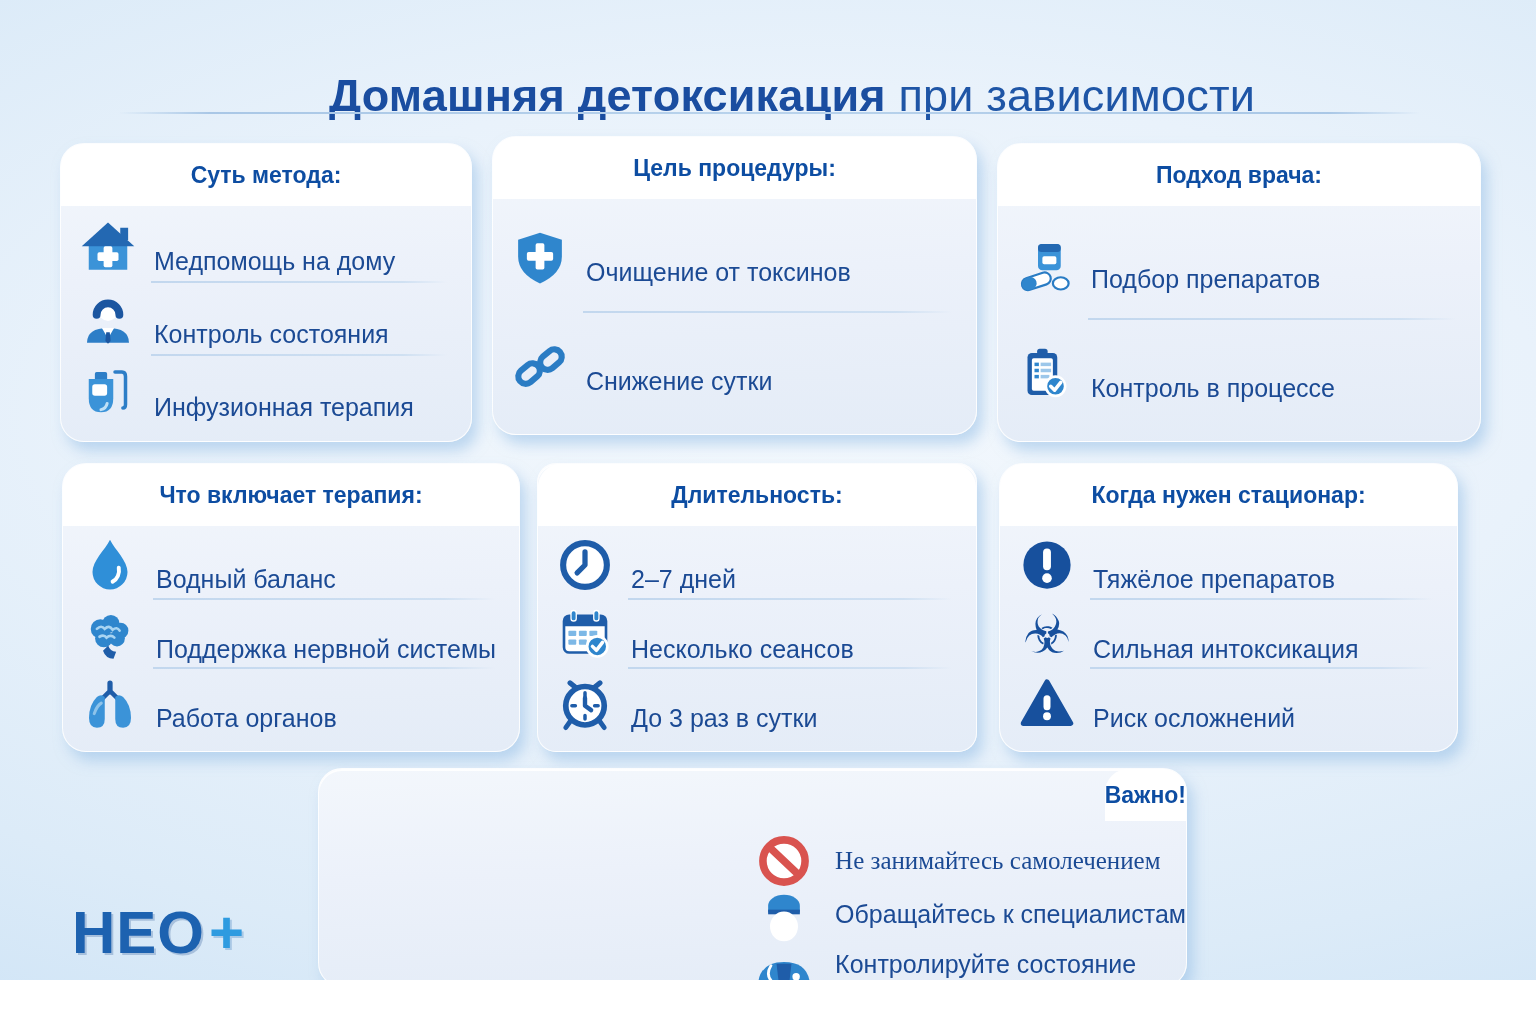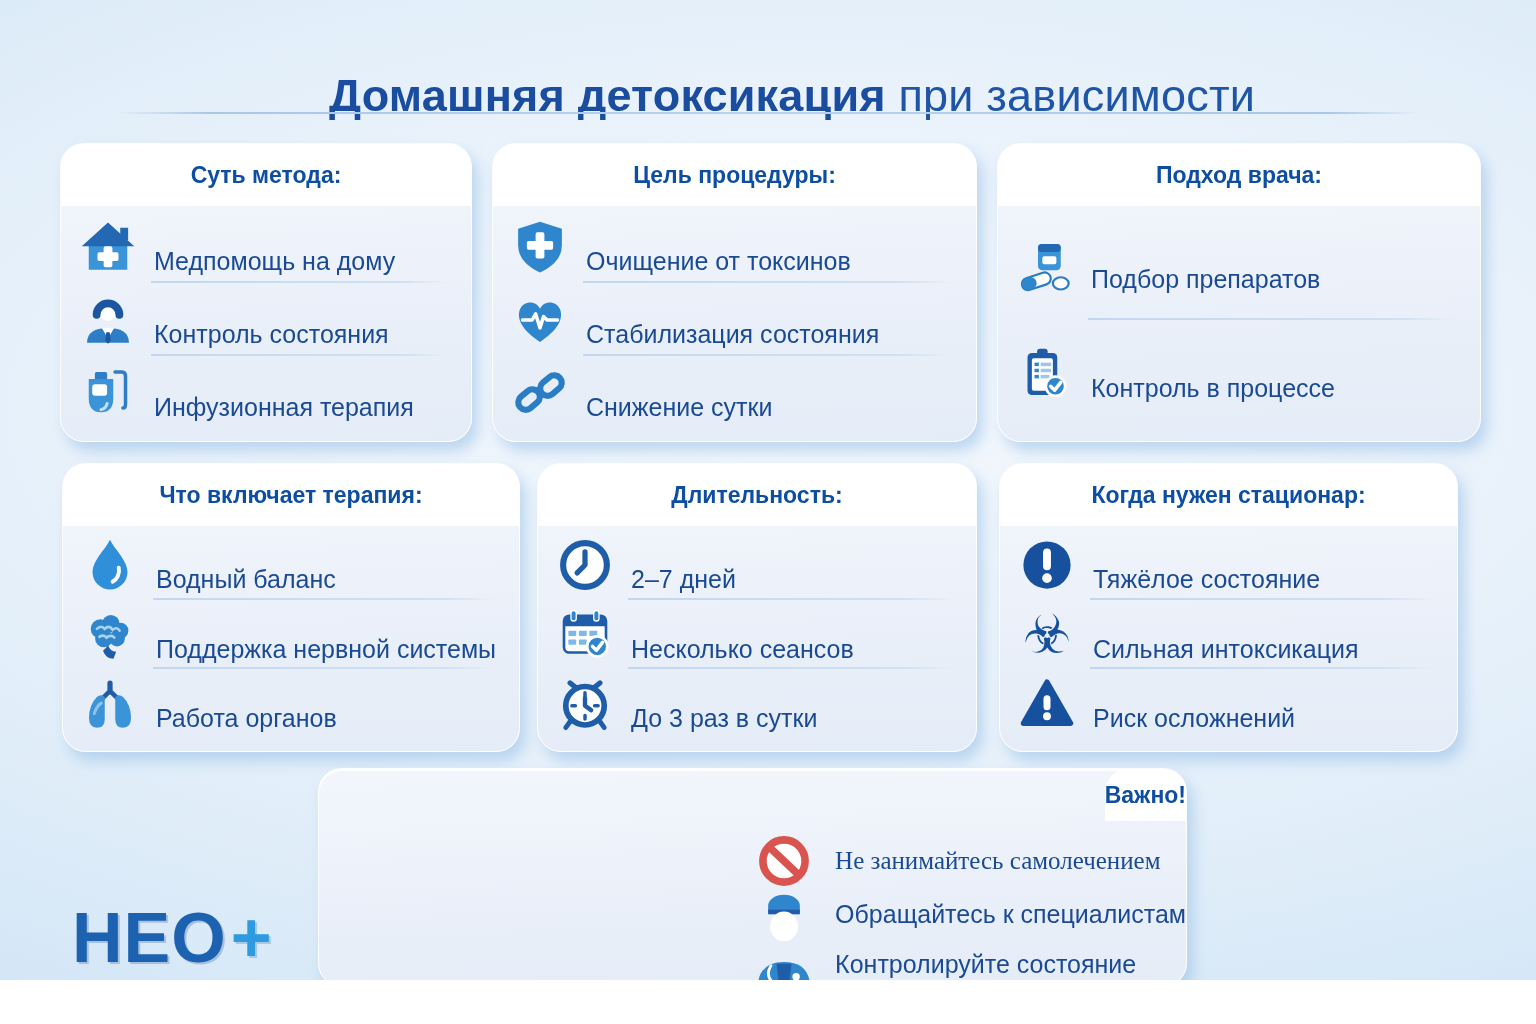--- a/index.html
+++ b/index.html
@@ -60,21 +60,21 @@
   .imp-content{
     display:grid;grid-template-columns:62px auto;
     column-gap:18px;row-gap:2px;align-items:center;
     margin:12px 0 0 176px;
   }
   .imp-icon{width:58px;display:flex;align-items:center;justify-content:center;}
   .imp-doctor{grid-row:span 2;align-self:center;}
   .imp-row-label{font-size:25px;color:#1b4a94;white-space:nowrap;min-height:45px;display:flex;align-items:center;}
   .imp-row-first{min-height:56px;font-family:Liberation Serif, serif;}
   
-  .logo{position:absolute;left:72px;top:900px;font-weight:bold;font-size:70px;line-height:1.1;letter-spacing:1px;}
+  .logo{position:absolute;left:72px;top:900px;font-weight:bold;font-size:60px;line-height:1.1;letter-spacing:1px;}
   .logo-text{color:#1d62b0;text-shadow:2px 2px 0 rgba(23,70,140,.25);}
   .logo-plus{color:#2e9be0;margin-left:4px;text-shadow:2px 2px 0 rgba(23,100,170,.25);}
 </style>
 </head>
 <body>
 
 <div class="page">
 
   <h1 class="title"><span class="t-bold">Домашняя детоксикация</span><span class="t-reg"> при зависимости</span></h1>
   <div class="title-divider"></div>
@@ -114,41 +114,32 @@
             <path d="M10 16 h28 v22 q0 16 -14 16 q-14 0 -14 -16 Z" fill="#3b93d8"></path>
             <rect x="14" y="22" width="17" height="13" rx="3" fill="#ffffff"></rect>
             <path d="M31 44 a9 9 0 0 1 -7 7" stroke="#bfe0f6" stroke-width="3.5" fill="none" stroke-linecap="round"></path>
           </svg>
         </span>
         <span class="item-label">Инфузионная терапия</span>
       </div>
     </div>
   </section>
 
-  <section class="card" style="left:492px;top:143px;width:483px;height:297px;">
+  <section class="card" style="left:492px;top:136px;width:483px;height:297px;">
     <div class="card-header">Цель процедуры:</div>
     <div class="card-body">
       <div class="item">
         <span class="item-icon">
           <svg viewBox="0 0 64 64" width="56" height="56">
             <path d="M32 3 L57 11 V30 Q57 50 32 61 Q7 50 7 30 V11 Z" fill="#2f86cd"></path>
             <rect x="27" y="15" width="10" height="30" rx="2" fill="#ffffff"></rect>
             <rect x="17" y="25" width="30" height="10" rx="2" fill="#ffffff"></rect>
           </svg>
         </span>
         <span class="item-label">Очищение от токсинов</span>
-      </div>
-      <div class="item">
-        <span class="item-icon">
-          <svg viewBox="0 0 64 64" width="56" height="56">
-            <path d="M32 57 C12 44 5 31 9 20 C13 10 27 9 32 19 C37 9 51 10 55 20 C59 31 52 44 32 57 Z" fill="#2f86cd"></path>
-            <polyline points="12,32 23,32 27,25 32,41 36,28 40,32 52,32" fill="none" stroke="#ffffff" stroke-width="4" stroke-linejoin="round" stroke-linecap="round"></polyline>
-          </svg>
-        </span>
-        <span class="item-label">Стабилизация состояния</span>
       </div>
       <div class="item">
         <span class="item-icon">
           <svg viewBox="0 0 64 64" width="56" height="56">
             <g fill="none" stroke="#2a7cc4" stroke-width="7">
               <rect x="6" y="31" width="27" height="17" rx="8.5" transform="rotate(-40 19.5 39.5)"></rect>
               <rect x="31" y="15" width="27" height="17" rx="8.5" transform="rotate(-40 44.5 23.5)"></rect>
             </g>
           </svg>
         </span>
@@ -233,21 +224,21 @@
             <path d="M26 24 q-4 -4 -9 0 q-9 9 -9 24 q0 11 9 11 q9 0 9 -10 Z" fill="#3b93d8"></path>
             <path d="M38 24 q4 -4 9 0 q9 9 9 24 q0 11 -9 11 q-9 0 -9 -10 Z" fill="#3b93d8"></path>
             <path d="M14 43 q3 -9 8 -12" stroke="#8ec3ea" stroke-width="3.5" fill="none" stroke-linecap="round"></path>
           </svg>
         </span>
         <span class="item-label">Работа органов</span>
       </div>
     </div>
   </section>
 
-  <section class="card" style="left:537px;top:463px;width:438px;height:287px;">
+  <section class="card" style="left:537px;top:463px;width:438px;height:287px;border-radius:19px;">
     <div class="card-header">Длительность:</div>
     <div class="card-body">
       <div class="item">
         <span class="item-icon">
           <svg viewBox="0 0 64 64" width="56" height="56">
             <circle cx="32" cy="32" r="25" fill="#ffffff" stroke="#1f5da9" stroke-width="7"></circle>
             <path d="M32 17 v15 l-9 9" fill="none" stroke="#1f5da9" stroke-width="6" stroke-linecap="round" stroke-linejoin="round"></path>
           </svg>
         </span>
         <span class="item-label">2–7 дней</span>
@@ -291,21 +282,21 @@
     <div class="card-header">Когда нужен стационар:</div>
     <div class="card-body">
       <div class="item">
         <span class="item-icon">
           <svg viewBox="0 0 64 64" width="56" height="56">
             <circle cx="32" cy="32" r="27" fill="#17509d"></circle>
             <rect x="27.5" y="13" width="9" height="25" rx="4.5" fill="#ffffff"></rect>
             <circle cx="32" cy="47" r="5.5" fill="#ffffff"></circle>
           </svg>
         </span>
-        <span class="item-label">Тяжёлое состояние</span>
+        <span class="item-label">Тяжёлое препаратов</span>
       </div>
       <div class="item">
         <span class="item-icon">
           <span class="glyph-icon">☣</span>
         </span>
         <span class="item-label">Сильная интоксикация</span>
       </div>
       <div class="item">
         <span class="item-icon">
           <svg viewBox="0 0 64 64" width="56" height="56">

